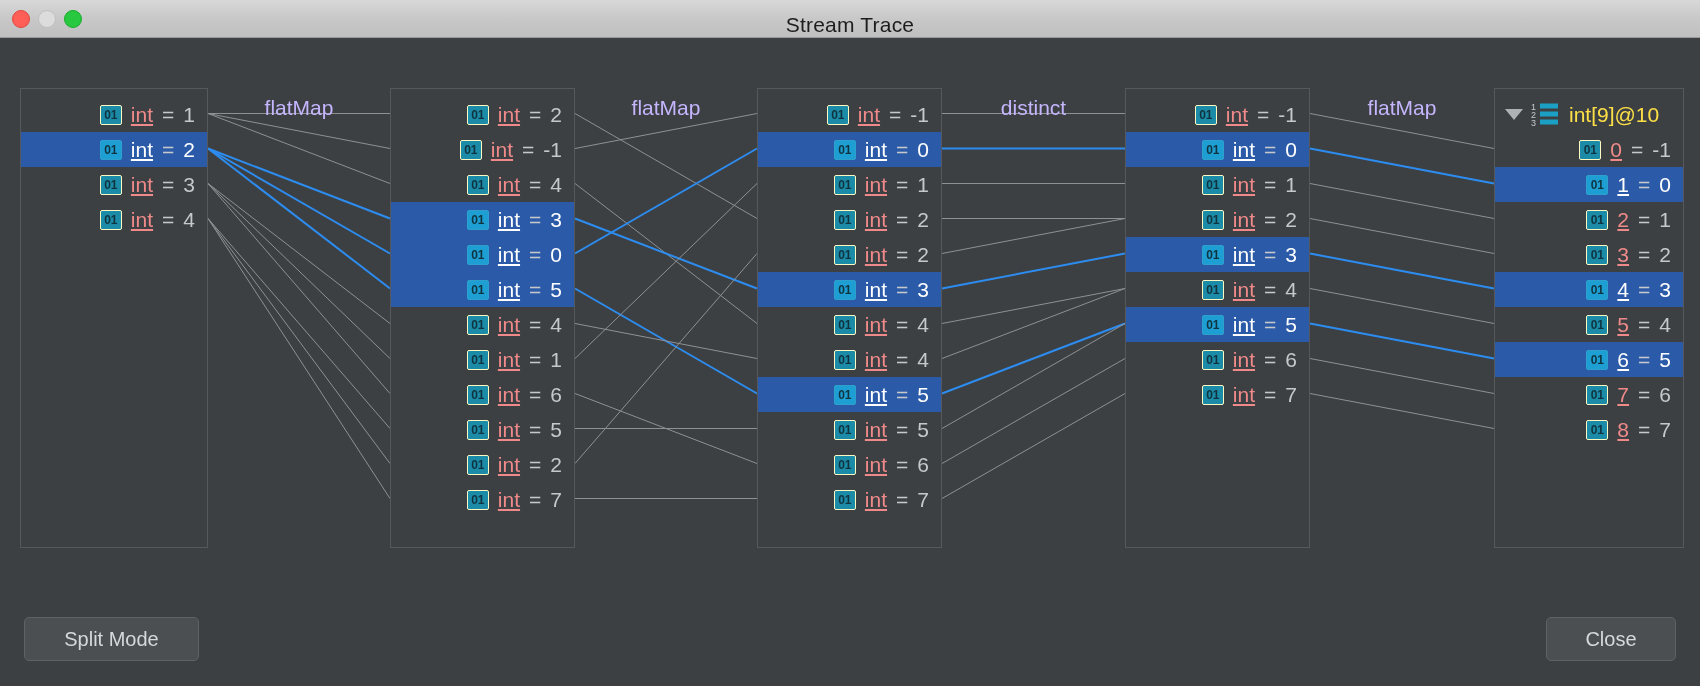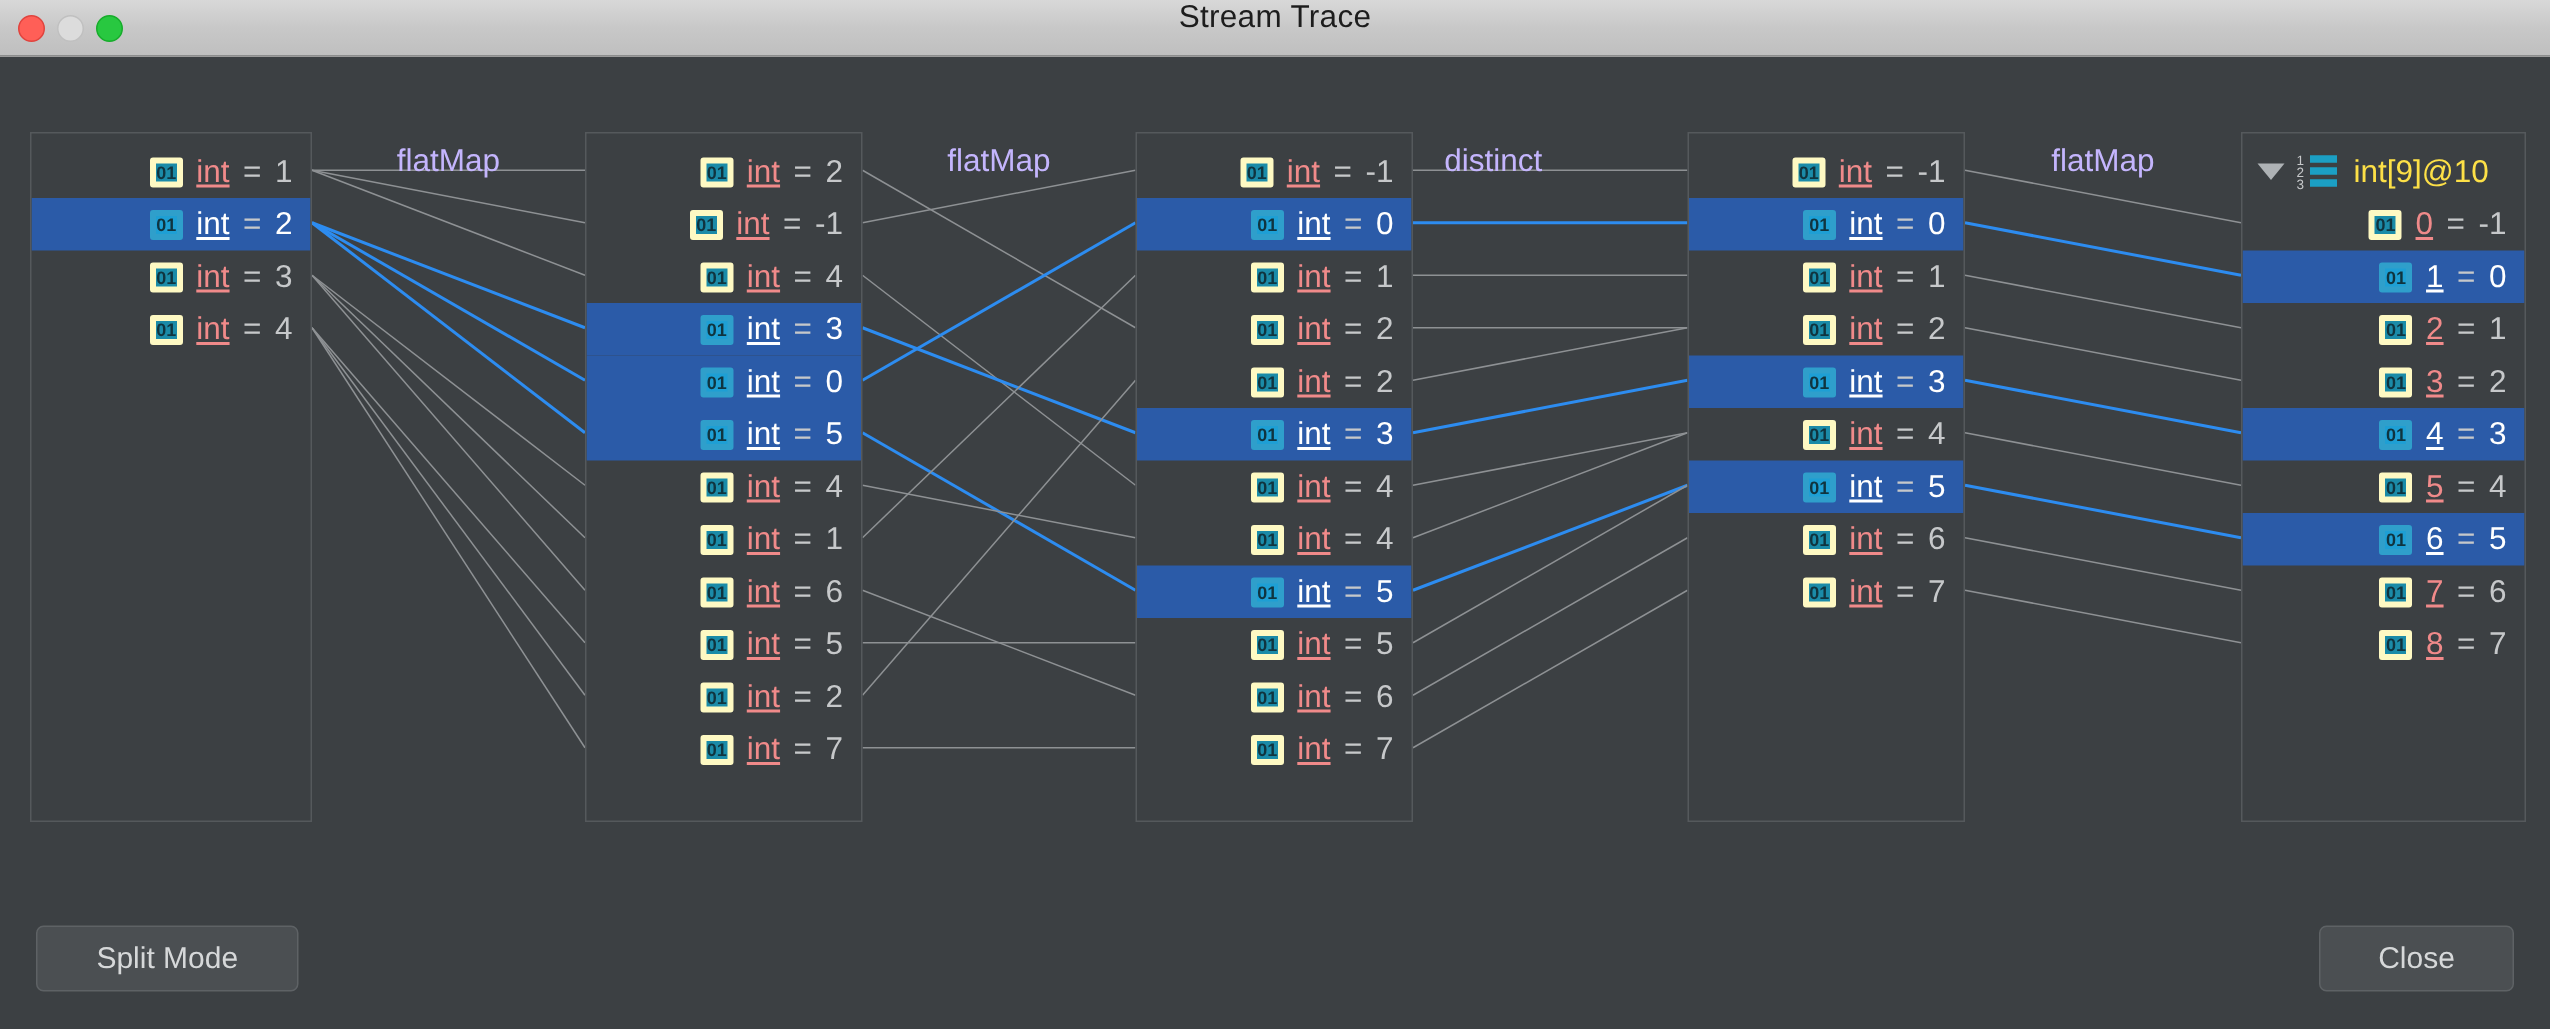--- a/index.html
+++ b/index.html
@@ -16,21 +16,21 @@
     background: #3c4043;
     display: flex; flex-direction: column;
   }
 
   
   #titlebar {
     position: relative;
     height: 38px; flex: 0 0 38px;
     background: linear-gradient(to bottom, #d8d8d8 0%, #c8c8c8 50%, #bfbfbf 100%);
     border-bottom: 1px solid #9a9a9a;
-    display: flex; align-items: flex-start; justify-content: center;
+    display: flex; align-items: flex-end; justify-content: center;
   }
   #traffic {
     position: absolute; left: 12px; top: 0; height: 38px;
     display: flex; align-items: center; gap: 8px;
   }
   .dot { width: 18px; height: 18px; border-radius: 50%; display: block; }
   .dot.red    { background: #ff5f57; border: 1px solid #e0443e; }
   .dot.yellow { background: #dcdcdc; border: 1px solid #c0c0c0; }
   .dot.green  { background: #28c840; border: 1px solid #17ad2b; }
   #window-title {
@@ -77,21 +77,21 @@
   .row.sel { background: #2b5ba8; }
   .row.sel .val-label { color: #ffffff; }
   .row.sel .val-num   { color: #ffffff; }
   .row.sel .oi        { background: #1e9fd4; border-color: #2f9fcb; }
 
   
   .oi {
     display: inline-flex; align-items: center; justify-content: center;
     width: 22px; height: 20px;
     background: #1b8ba8;
-    border: 4px solid #fef9c3;
+    border: 1px solid #fef9c3;
     border-radius: 2px;
     font-family: "Liberation Sans", sans-serif;
     font-size: 12px; font-weight: 700; color: #10343f;
     line-height: 1;
     flex: 0 0 auto;
     margin-left: 28px;
   }
   .val-label { color: #f08a8a; font-size: 21px; text-decoration: underline; }
   .val-eq    { color: #c6c8ca; font-size: 21px; }
   .val-num   { color: #c6c8ca; font-size: 21px; }
@@ -198,21 +198,21 @@
         <line x1="1310" y1="355.5" x2="1494" y2="390.5" stroke="#8e9194" stroke-width="1"></line>
       </svg>
 
   <div class="hdr count" style="left: 20px; width: 188px;">4</div>
       <div class="hdr count" style="left: 390px; width: 185px;">12</div>
       <div class="hdr count" style="left: 757px; width: 185px;">12</div>
       <div class="hdr count" style="left: 1125px; width: 185px;">9</div>
       <div class="hdr count" style="left: 1494px; width: 190px;">1</div>
       <div class="hdr op" style="left: 208px; width: 182px;">flatMap</div>
       <div class="hdr op" style="left: 575px; width: 182px;">flatMap</div>
-      <div class="hdr op" style="left: 904px; width: 183px;">distinct</div>
+      <div class="hdr op" style="left: 942px; width: 183px;">distinct</div>
       <div class="hdr op" style="left: 1310px; width: 184px;">flatMap</div>
       <div class="panel" style="left: 20px; top: 50px; width: 188px; height: 460px;">
         <div style="height: 8px;"></div>
         <div class="row">
           <span class="oi">01</span>
           <span class="val-label">int</span>
           <span class="val-eq">=</span>
           <span class="val-num">1</span>
         </div>
         <div class="row sel">

